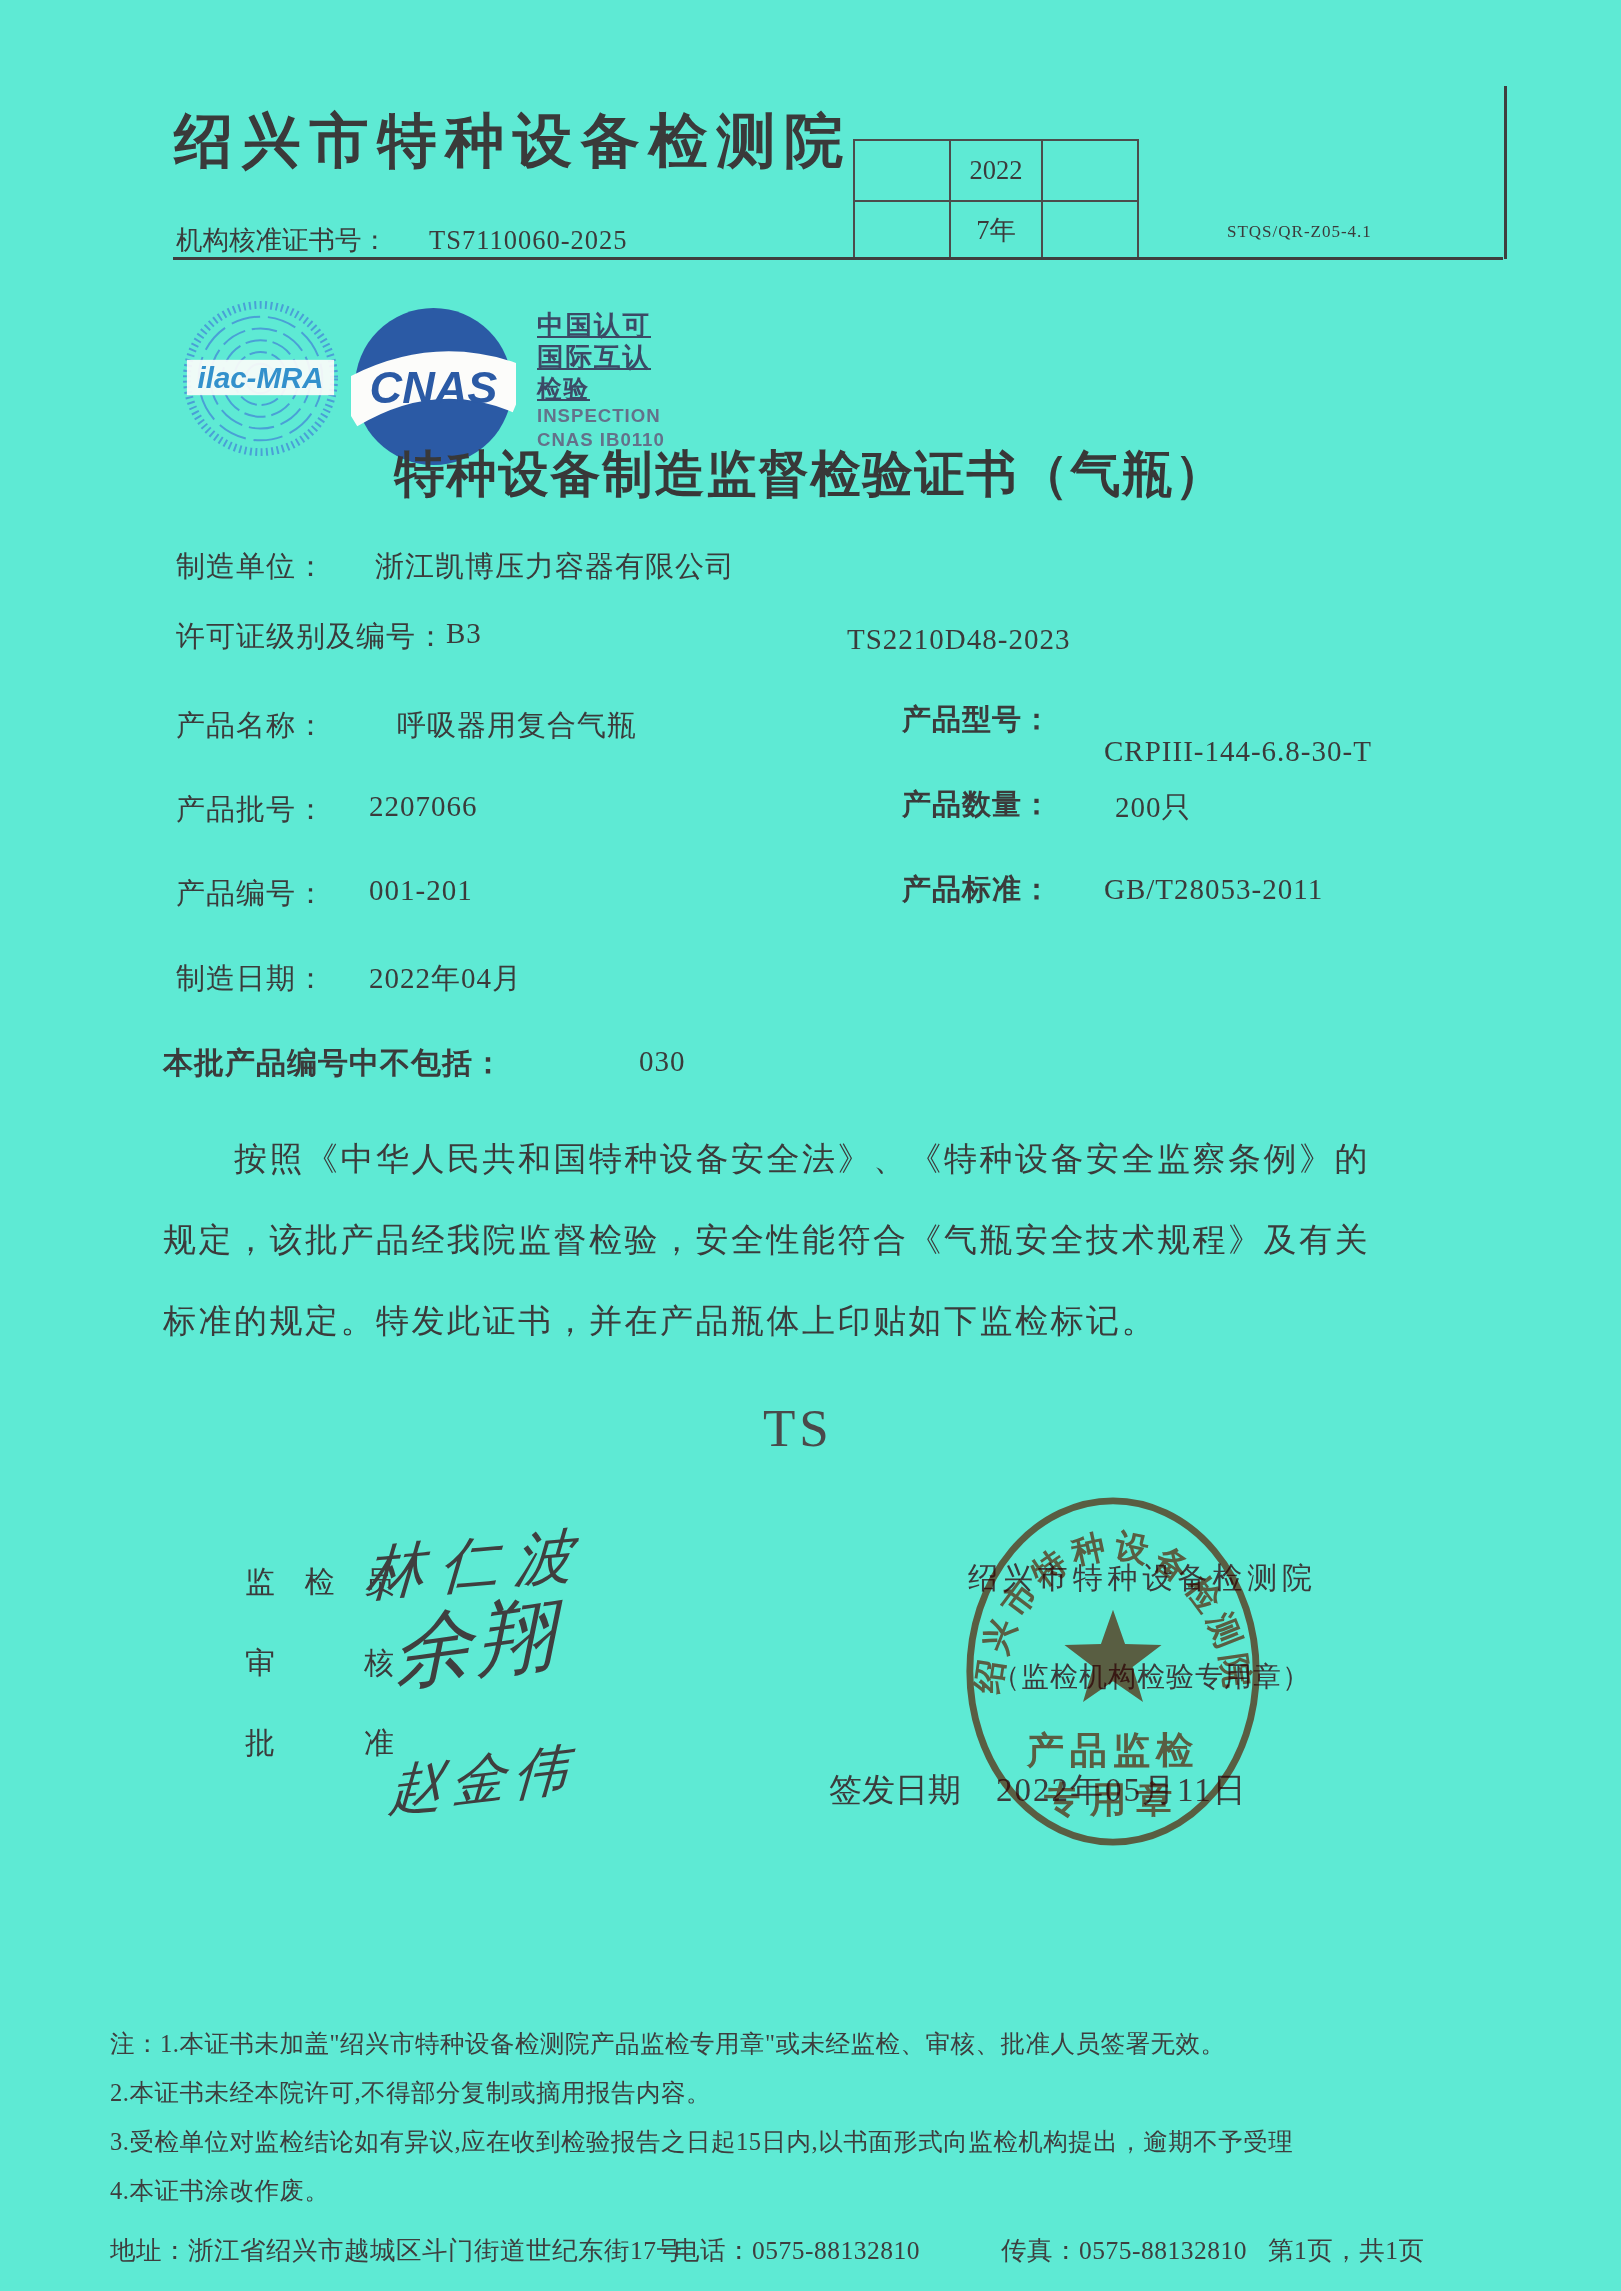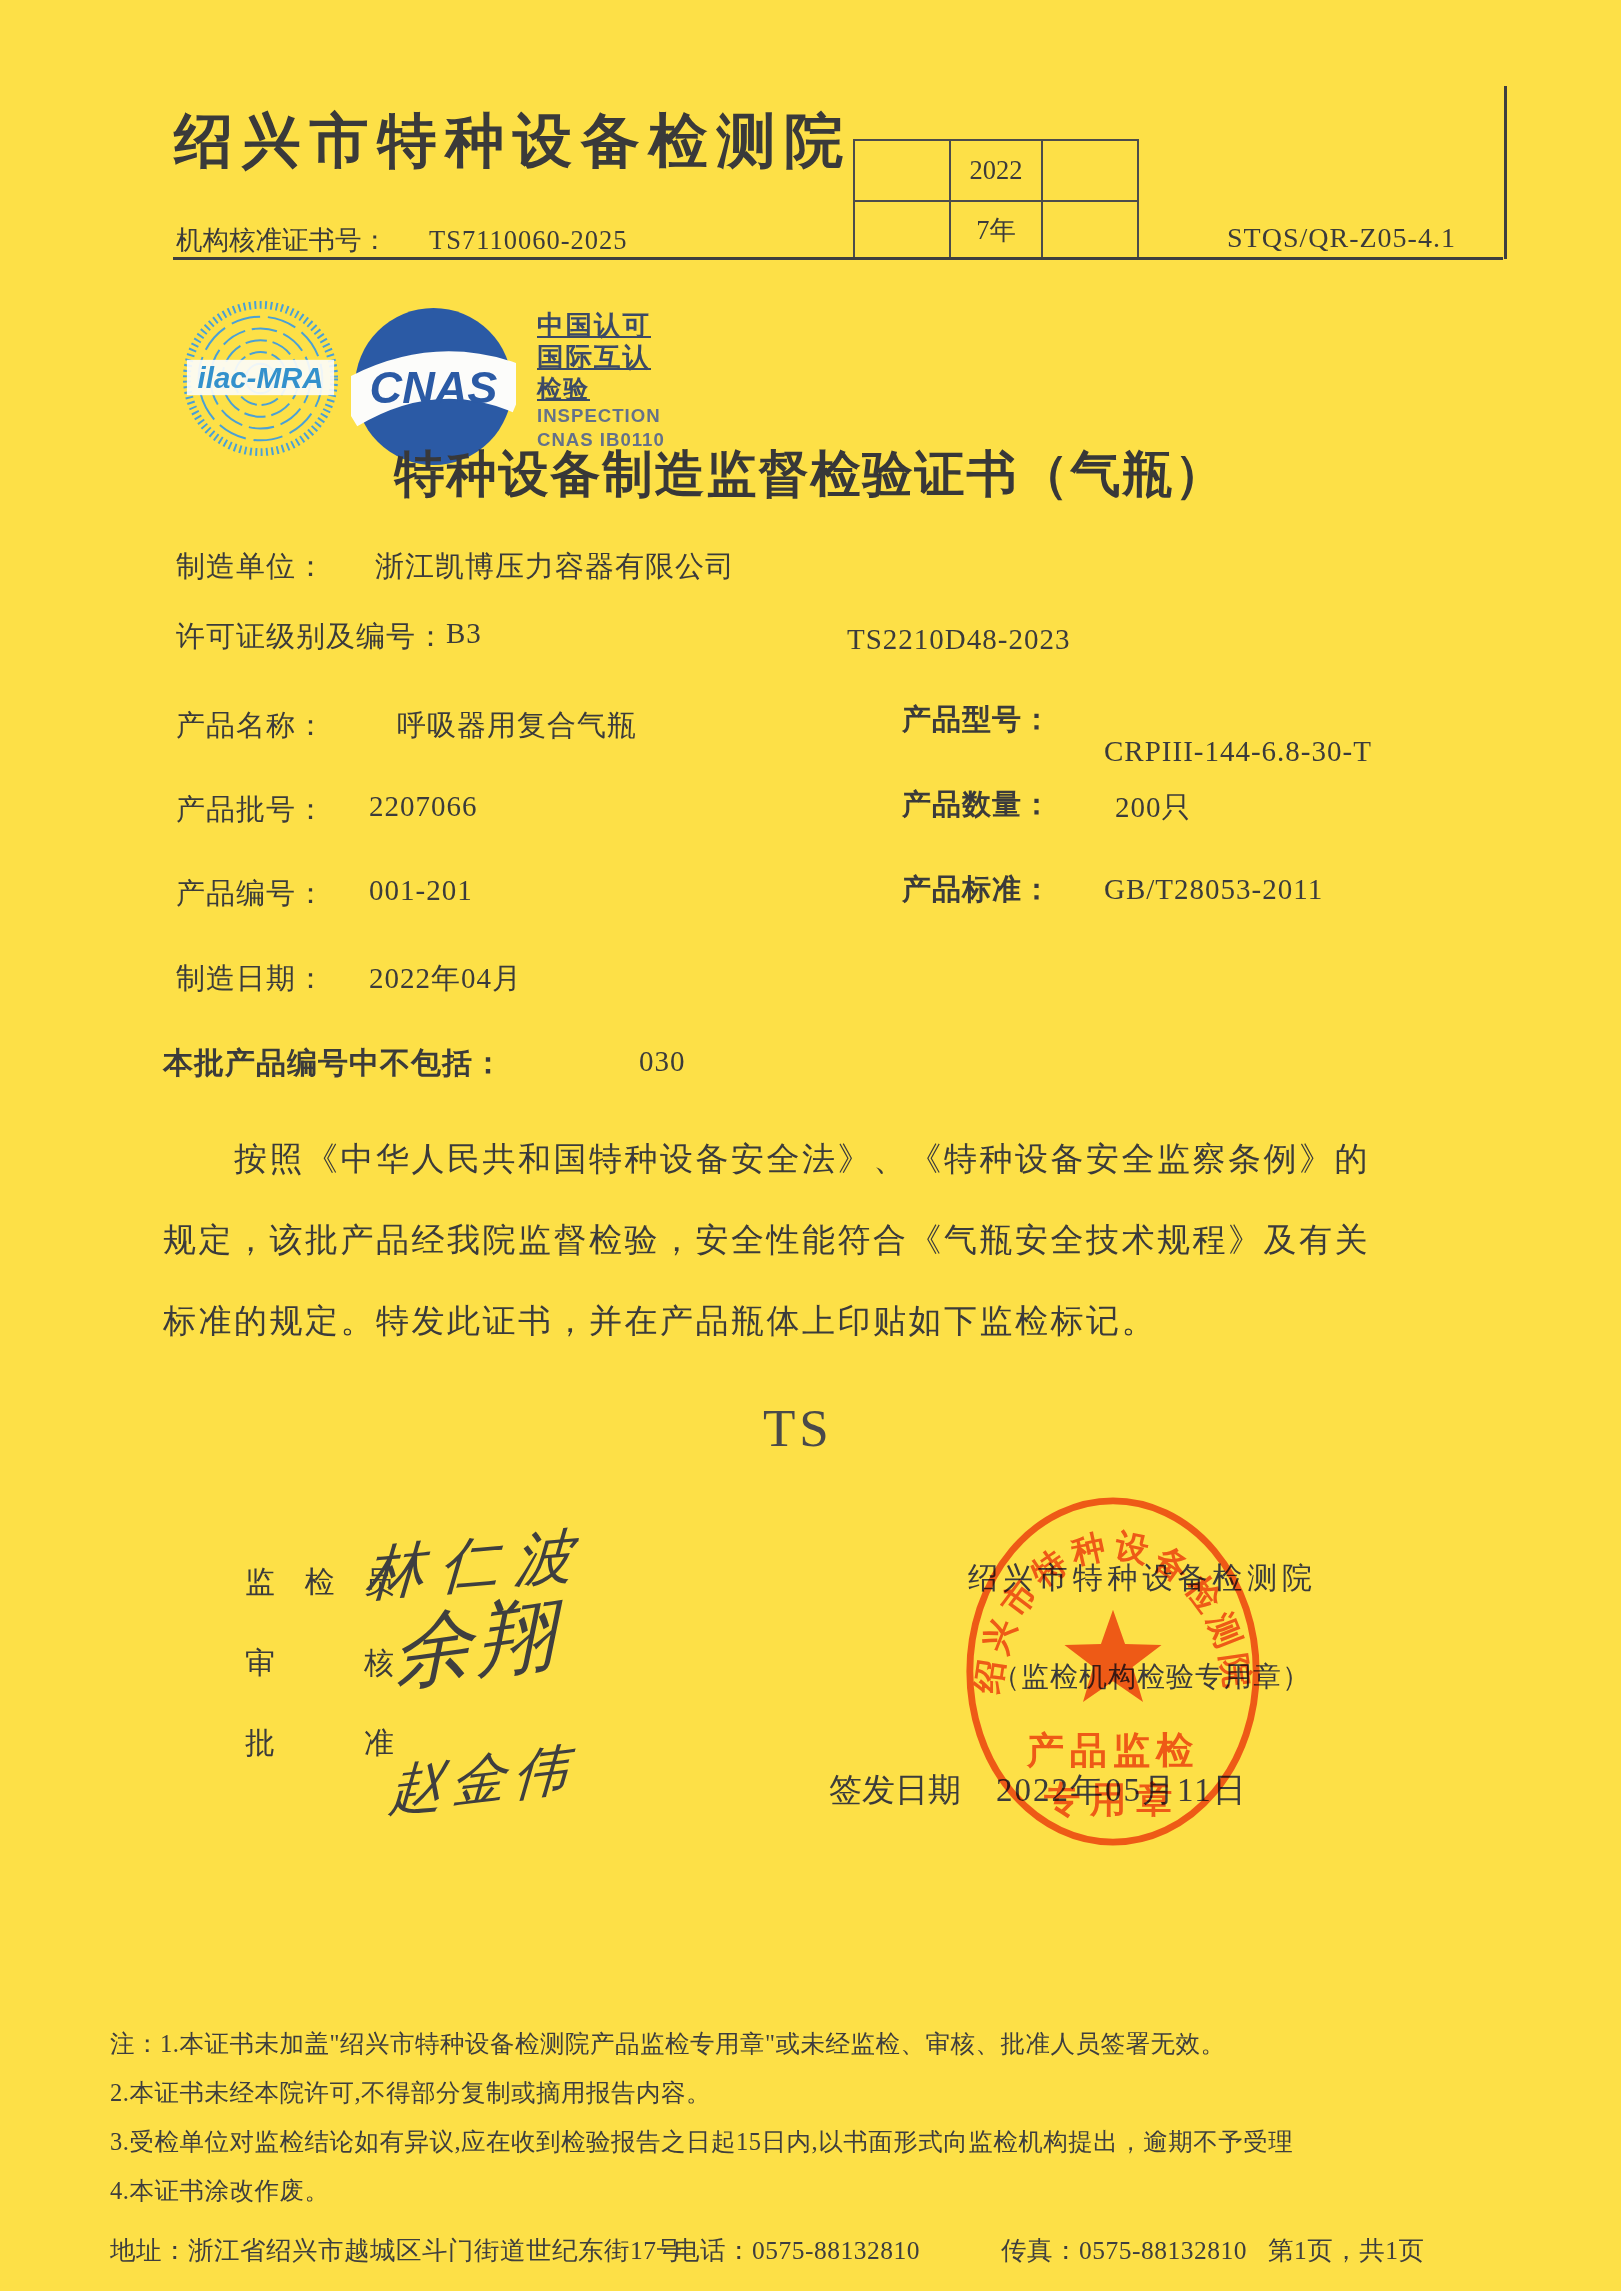--- a/index.html
+++ b/index.html
@@ -1,27 +1,27 @@
 <!DOCTYPE html>
 <html><head>
 <meta charset="utf-8">
 <style>
   html,body { margin:0; padding:0; background:#e9e9e6; }
   .page {
     position:relative; width:1621px; height:2292px; margin:0 auto;
-    background:#fde047; color:#3b3b3b;
+    background:#5eead4; color:#3b3b3b;
     font-family:"Liberation Serif","DejaVu Serif",serif;
     overflow:hidden;
   }
   .abs { position:absolute; white-space:nowrap; }
 
   .institute { left:174px; top:102px; font-size:59px; font-weight:600; letter-spacing:8.8px; color:#3a3a3a; }
   .approval  { left:176px; top:222px; font-size:26.5px; }
   .approval .val { margin-left:41px; letter-spacing:1px; }
-  .doc-code  { left:1227px; top:222px; font-size:28px; letter-spacing:1px; }
+  .doc-code  { left:1227px; top:222px; font-size:17px; letter-spacing:1px; }
 
   table.year-table { position:absolute; left:853px; top:139px; border-collapse:collapse; }
   table.year-table td {
     border:2.5px solid #4c4c4c; text-align:center; vertical-align:middle;
     font-size:26.5px; color:#3b3b3b; padding:0;
   }
   .yt-c1 { width:94px; } .yt-c2 { width:90px; } .yt-c3 { width:94px; }
   .yt-r1 td { height:59px; } .yt-r2 td { height:55px; }
 
   .top-rule   { left:173px; top:257px; width:1330px; height:2.9px; background:#3f3f3f; }

